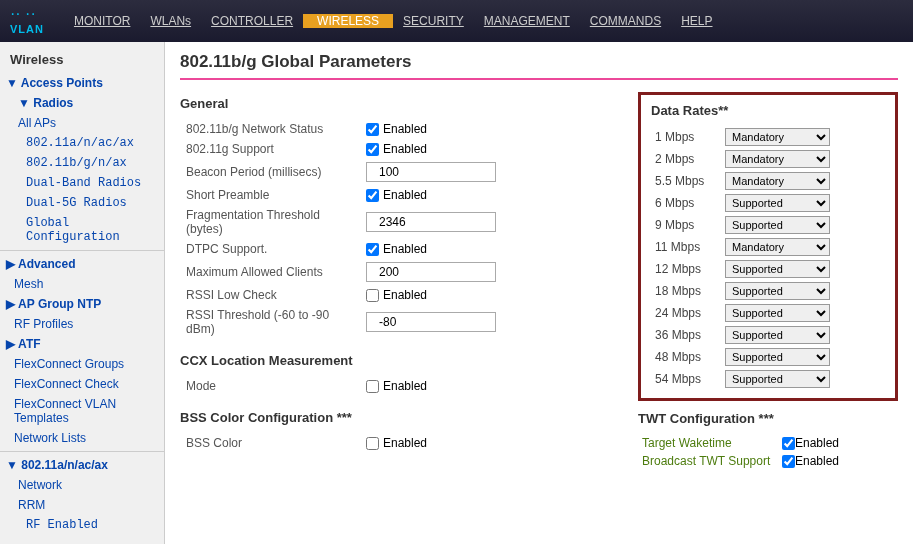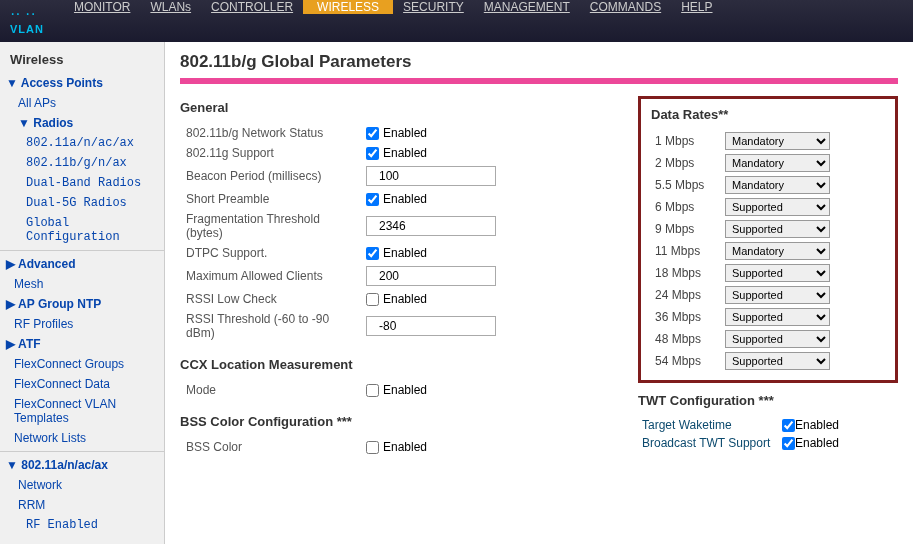--- a/index.html
+++ b/index.html
@@ -28,21 +28,21 @@
     .cisco-dots {
       color: #00bceb;
       font-size: 16px;
       display: block;
       line-height: 1;
     }
     .nav-menu {
       display: flex;
       list-style: none;
       height: 100%;
-      align-items: flex-start;
+      align-items: center;
     }
     .nav-menu li {
       display: flex;
       align-items: center;
     }
     .nav-menu li a {
       color: #ccc;
       text-decoration: underline;
       font-size: 12px;
       padding: 0 10px;
@@ -109,21 +109,21 @@
       flex: 1;
       overflow-y: auto;
       padding: 10px 15px;
       background: #fff;
     }
     .page-title {
       font-size: 17px;
       font-weight: bold;
       color: #333;
       margin-bottom: 12px;
-      border-bottom: 6px solid #ec4899;
+      border-bottom: 2px solid #ec4899;
       padding-bottom: 6px;
     }
 
     
     .two-col {
       display: flex;
       gap: 0;
     }
     .left-col {
       flex: 1;
@@ -210,21 +210,21 @@
       width: 100%;
       border-collapse: collapse;
     }
     .twt-table td {
       padding: 2px 4px;
       font-size: 12px;
       vertical-align: middle;
     }
     .twt-table td:first-child {
       width: 140px;
-      color: #0c4a6e;
+      color: #4d7c0f;
     }
 
     
     ::-webkit-scrollbar { width: 8px; }
     ::-webkit-scrollbar-track { background: #e0e0e0; }
     ::-webkit-scrollbar-thumb { background: #aaa; }
   </style>
 </head>
 <body>
 
@@ -262,36 +262,36 @@
       </li>
   </ul>
 </div>
 
 <div class="main-layout">
 
   <div class="sidebar">
     <div class="sidebar-title">Wireless</div>
 
     <div class="sidebar-item parent active-section">▼ Access Points</div>
+    <div class="sidebar-item indent1 parent">▼ Radios</div>
     <div class="sidebar-item indent1">All APs</div>
-    <div class="sidebar-item indent1 parent">▼ Radios</div>
     <div class="sidebar-item indent2">802.11a/n/ac/ax</div>
     <div class="sidebar-item indent2">802.11b/g/n/ax</div>
     <div class="sidebar-item indent2">Dual-Band Radios</div>
     <div class="sidebar-item indent2">Dual-5G Radios</div>
     <div class="sidebar-item indent2">Global Configuration</div>
 
     <div class="sidebar-divider"></div>
     <div class="sidebar-item parent">▶ Advanced</div>
     <div class="sidebar-item">Mesh</div>
     <div class="sidebar-item parent">▶ AP Group NTP</div>
     <div class="sidebar-item">RF Profiles</div>
     <div class="sidebar-item parent">▶ ATF</div>
     <div class="sidebar-item">FlexConnect Groups</div>
-    <div class="sidebar-item">FlexConnect Data</div>
+    <div class="sidebar-item">FlexConnect Check</div>
     <div class="sidebar-item">FlexConnect VLAN Templates</div>
     <div class="sidebar-item">Network Lists</div>
     <div class="sidebar-divider"></div>
     <div class="sidebar-item parent">▼ 802.11a/n/ac/ax</div>
     <div class="sidebar-item indent1">Network</div>
     <div class="sidebar-item indent1">RRM</div>
     <div class="sidebar-item indent2">RF Enabled</div>
   </div>
 
   <div class="content-area">
@@ -468,20 +468,30 @@
               <td>11 Mbps</td>
               <td>
                 <select>
                   <option selected="">Mandatory</option>
                   <option>Supported</option>
                   <option>Disabled</option>
                 </select>
               </td>
             </tr>
             <tr>
+              <td>12 Mbps</td>
+              <td>
+                <select>
+                  <option>Mandatory</option>
+                  <option selected="">Supported</option>
+                  <option>Disabled</option>
+                </select>
+              </td>
+            </tr>
+            <tr>
               <td>18 Mbps</td>
               <td>
                 <select>
                   <option>Mandatory</option>
                   <option selected="">Supported</option>
                   <option>Disabled</option>
                 </select>
               </td>
             </tr>
             <tr>

